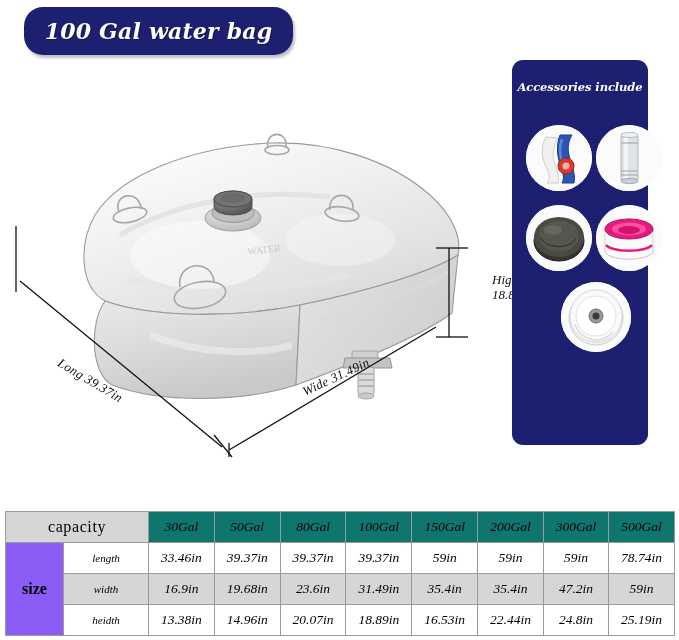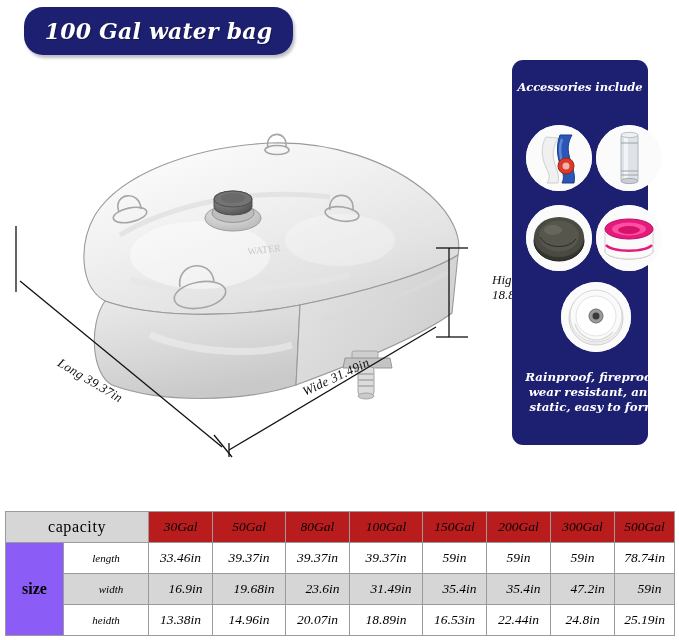--- a/index.html
+++ b/index.html
@@ -124,42 +124,42 @@
   }
   #spec-table td {
     border: 1px solid #9a9a9a;
     text-align: center;
     height: 31px;
     padding: 0 2px;
     background: #ffffff;
     color: #000;
   }
   #spec-table td.hdr {
-    background: #b91c1c;
+    background: #0f766e;
     font-style: italic;
   }
   #spec-table td.capacity-cell {
     background: #d6d6d6;
     font-style: normal;
     font-size: 16px;
     letter-spacing: .6px;
   }
   #spec-table td.rowlabel {
     font-style: italic;
     font-size: 11px;
     text-align: center;
   }
   #spec-table td.sizecell {
     font-style: normal;
     font-weight: bold;
     font-size: 16px;
     background: #8b5cf6;
     width: 58px;
   }
-  #spec-table tr.shaded td { background: #d6d6d6; padding-left: 12px; }
+  #spec-table tr.shaded td { background: #d6d6d6; }
   #spec-table td.val { font-style: italic; }
   #spec-table col.labelcol { width: 58px; }
   #spec-table col.rowcol { width: 85px; }
 </style>
 </head>
 <body>
 
 <div id="title-badge">
   <span class="txt">100 Gal water bag</span>
 </div>
@@ -338,21 +338,20 @@
       <rect width="70" height="70" fill="#fbfbfb"></rect>
       <circle cx="35" cy="36" r="27" fill="#eeeeee" stroke="#cfcfcf" stroke-width="1"></circle>
       <circle cx="35" cy="34" r="26" fill="#fafafa" stroke="#d8d8d8" stroke-width="1"></circle>
       <circle cx="35" cy="34" r="20" fill="#ffffff" stroke="#e2e2e2" stroke-width="1"></circle>
       <circle cx="35" cy="34" r="7" fill="#9a9a9a" stroke="#6f6f6f" stroke-width="1"></circle>
       <circle cx="35" cy="34" r="3.5" fill="#3a3a3a"></circle>
       <path d="M14 42 A22 22 0 0 0 52 50" fill="none" stroke="#dcdcdc" stroke-width="1.5"></path>
     </svg>
   </div>
 
-  <div id="accessories-tagline">Rainproof, fireproof, wear resistant, anti static, easy to form</div>
 </div>
 
 <table id="spec-table">
   <colgroup>
     <col class="labelcol">
       <col class="rowcol">
     <col>
       <col>
       <col>
       <col>

